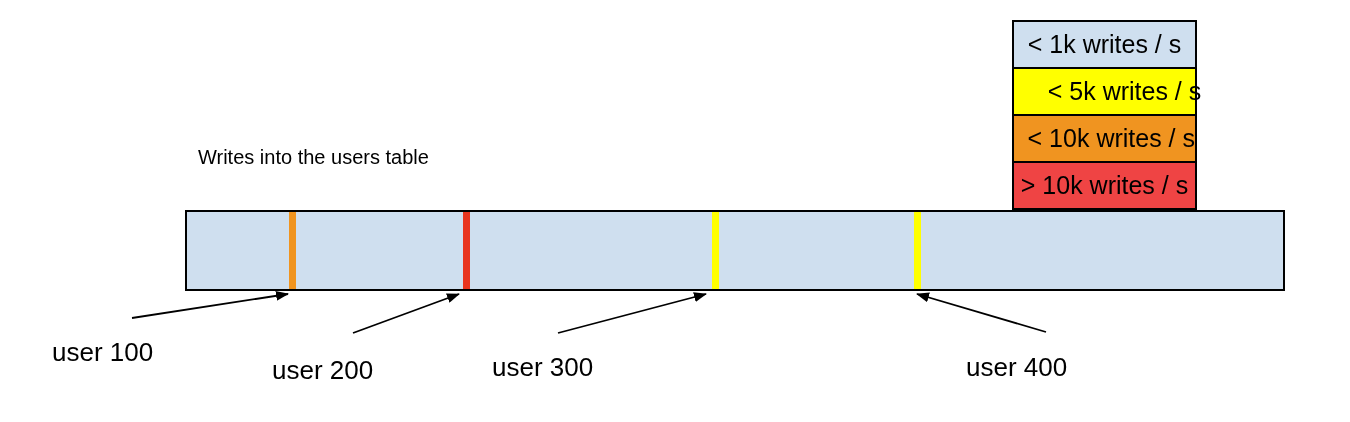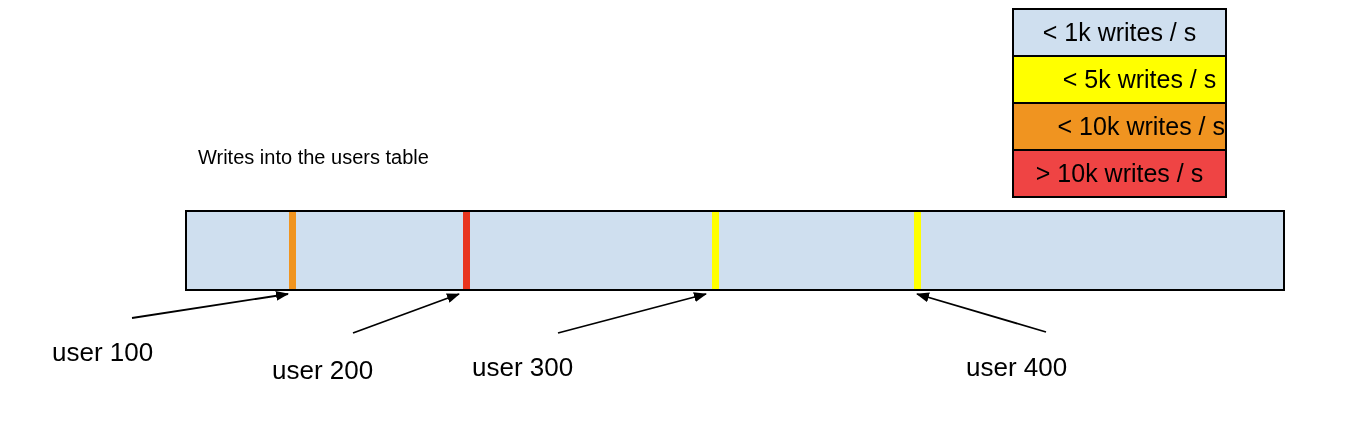--- a/index.html
+++ b/index.html
@@ -14,22 +14,22 @@
   .title {
     position: absolute;
     left: 198px;
     top: 146px;
     font-size: 20px;
     white-space: nowrap;
   }
   .legend {
     position: absolute;
     left: 1012px;
-    top: 8px;
-    width: 215px;
+    top: 20px;
+    width: 185px;
   }
   .legend-row {
     box-sizing: border-box;
     width: 100%;
     height: 49px;
     border: 2px solid #000000;
     margin-top: -2px;
     display: flex;
     align-items: center;
     justify-content: center;
@@ -100,16 +100,16 @@
       </marker>
     </defs>
     <line x1="132" y1="318" x2="288" y2="294" stroke="#000000" stroke-width="1.8" marker-end="url(#arrowhead)"></line>
     <line x1="353" y1="333" x2="459" y2="294" stroke="#000000" stroke-width="1.8" marker-end="url(#arrowhead)"></line>
     <line x1="558" y1="333" x2="706" y2="294" stroke="#000000" stroke-width="1.8" marker-end="url(#arrowhead)"></line>
     <line x1="1046" y1="332" x2="917" y2="294" stroke="#000000" stroke-width="1.8" marker-end="url(#arrowhead)"></line>
   </svg>
 
   <div class="user-label" style="left:52px;  top:337px;text-align:right;">user 100</div>
   <div class="user-label" style="left:272px; top:355px;">user 200</div>
-  <div class="user-label" style="left:472px; top:352px;">user 300</div>
+  <div class="user-label" style="left:492px; top:352px;">user 300</div>
   <div class="user-label" style="left:966px; top:352px;">user 400</div>
 
 </div>
 
 </body></html>

